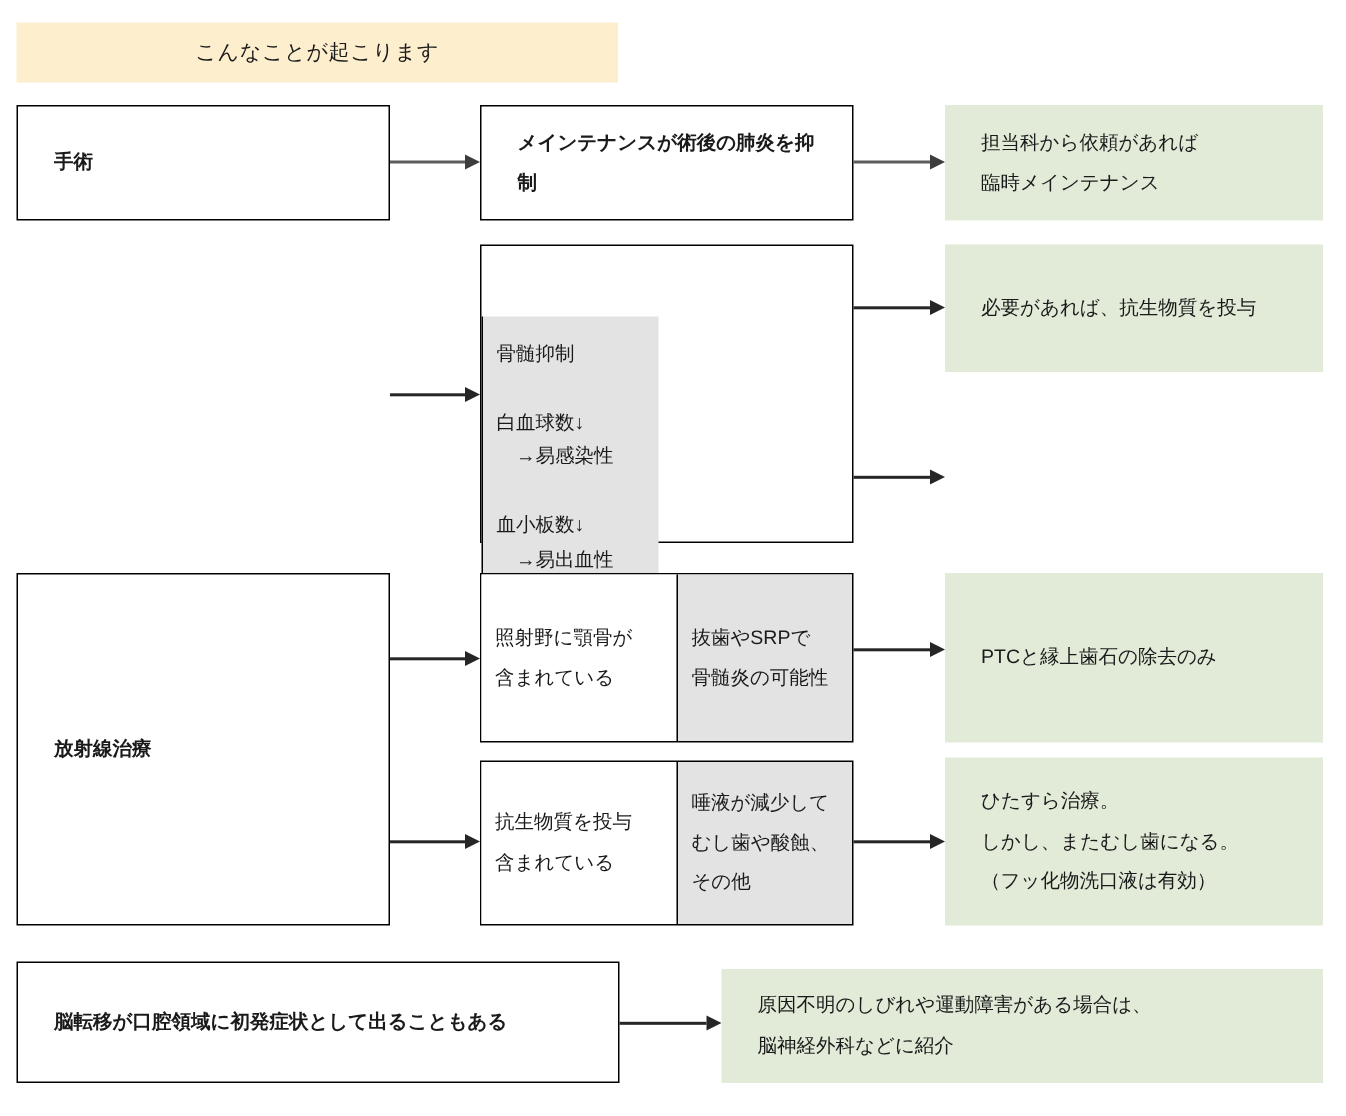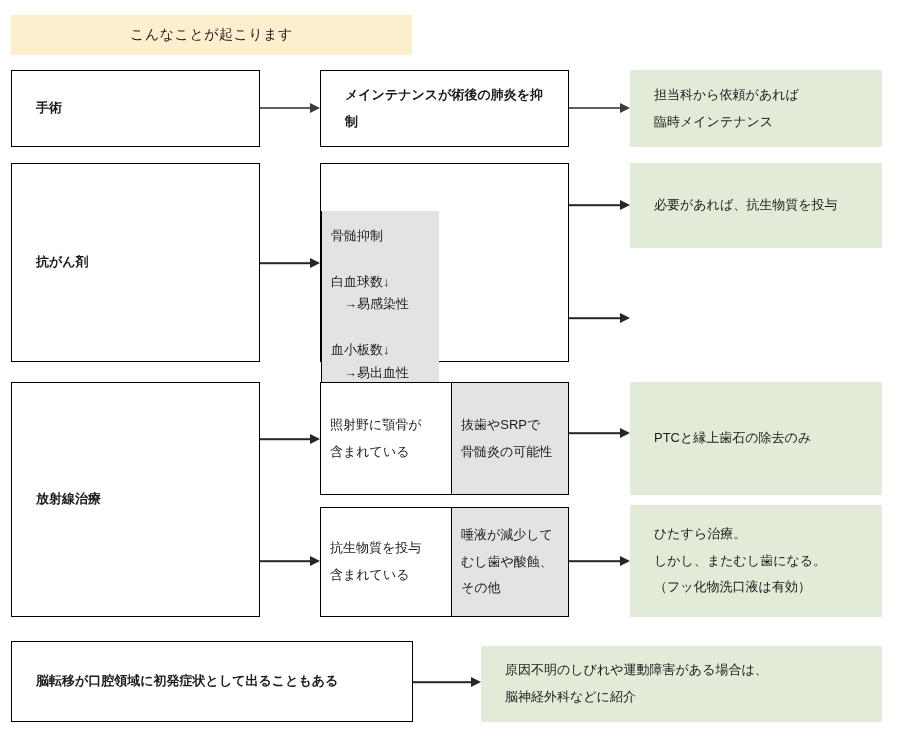--- a/index.html
+++ b/index.html
@@ -110,23 +110,20 @@
   <div class="arrow grey" style="left:569px;top:100px;width:61px;height:16px;">
     <div class="shaft" style="width:51px;"></div>
       <div class="head"></div>
   </div>
 
   <div class="box box-green pad" style="left:630px;top:70px;width:252px;height:77px;">
     <span class="txt">担当科から依頼があれば
 臨時メインテナンス</span>
   </div>
 
-  <div class="box box-white pad" style="left:11px;top:163px;width:249px;height:199px;">
-    <span class="txt">抗がん剤</span>
-  </div>
 
   <div class="arrow" style="left:260px;top:255px;width:60px;height:16px;">
     <div class="shaft" style="width:50px;"></div>
       <div class="head"></div>
   </div>
 
   <div class="split" style="left:320px;top:163px;width:249px;height:199px;">
     <div class="pane pane-right" style="width:118px;height:100%;align-items:flex-start;padding-top:14px;margin-top:47px;">
       <span class="txt" style="line-height:1.75;">骨髄抑制
 

